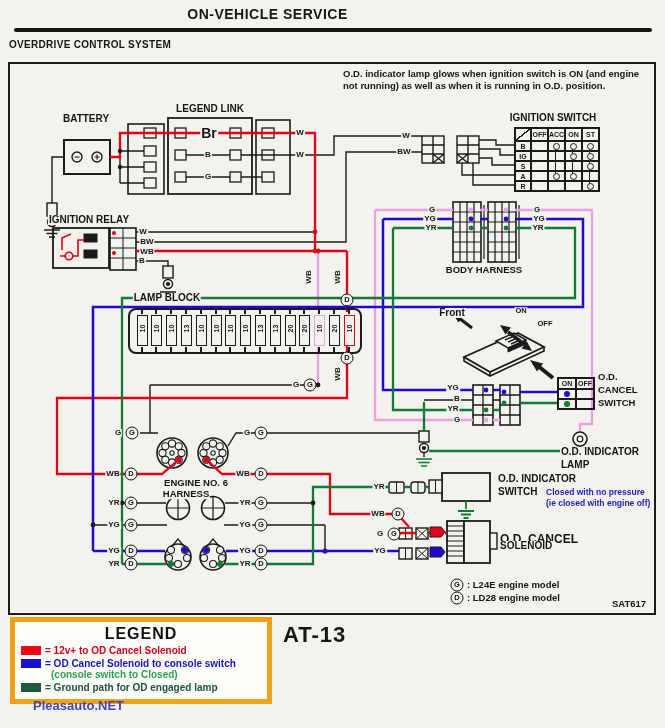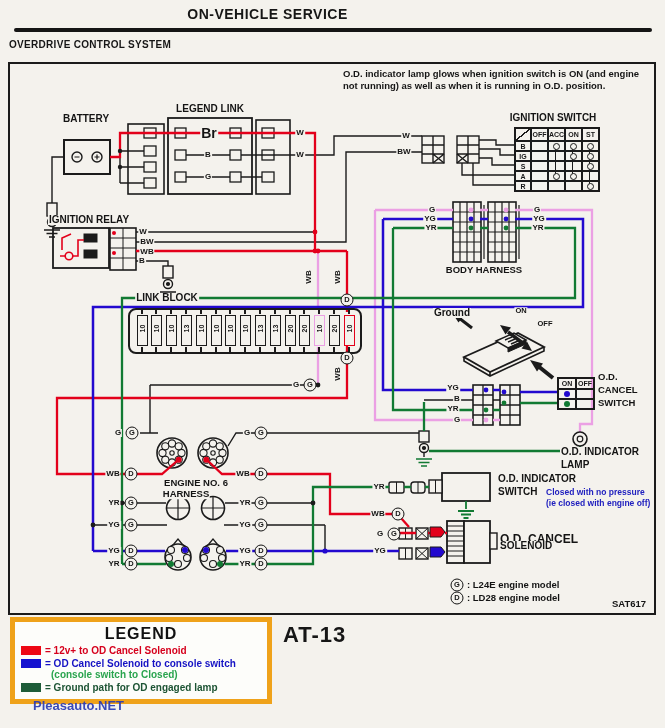--- a/index.html
+++ b/index.html
@@ -439,36 +439,36 @@
       <span class="lbl" style="left: 208px; top: 177px; font-size: 8px;">G</span>
       <span class="lbl" style="left: 300px; top: 133px; font-size: 8px;">W</span>
       <span class="lbl" style="left: 300px; top: 155px; font-size: 8px;">W</span>
       <span class="lbl" style="left: 406px; top: 136px; font-size: 8px;">W</span>
       <span class="lbl" style="left: 404px; top: 152px; font-size: 8px;">BW</span>
       <span class="lbl" style="left: 89px; top: 220px; font-size: 10px;">IGNITION RELAY</span>
       <span class="lbl" style="left: 143px; top: 232px; font-size: 8px;">W</span>
       <span class="lbl" style="left: 147px; top: 242px; font-size: 8px;">BW</span>
       <span class="lbl" style="left: 147px; top: 252px; font-size: 8px;">WB</span>
       <span class="lbl" style="left: 142px; top: 261px; font-size: 8px;">B</span>
-      <span class="lbl" style="left: 167px; top: 298px; font-size: 10px;">LINK BLOCK</span>
+      <span class="lbl" style="left: 167px; top: 298px; font-size: 10px;">LAMP BLOCK</span>
       <span class="lbl rot" style="left: 309px; top: 277px; font-size: 8px;">WB</span>
       <span class="lbl rot" style="left: 338px; top: 277px; font-size: 8px;">WB</span>
       <span class="lbl rot" style="left: 338px; top: 374px; font-size: 8px;">WB</span>
       <span class="lbl circ" style="left: 347px; top: 300px;">D</span>
       <span class="lbl circ" style="left: 347px; top: 358px;">D</span>
       <span class="lbl" style="left: 432px; top: 210px; font-size: 8px;">G</span>
       <span class="lbl" style="left: 430px; top: 219px; font-size: 8px;">YG</span>
       <span class="lbl" style="left: 431px; top: 228px; font-size: 8px;">YR</span>
       <span class="lbl" style="left: 537px; top: 210px; font-size: 8px;">G</span>
       <span class="lbl" style="left: 539px; top: 219px; font-size: 8px;">YG</span>
       <span class="lbl" style="left: 538px; top: 228px; font-size: 8px;">YR</span>
       <span class="lbl" style="left: 484px; top: 270px; font-size: 9.5px;">BODY HARNESS</span>
       <span class="lbl" style="left: 296px; top: 385px; font-size: 8px;">G</span>
       <span class="lbl circ" style="left: 310px; top: 385px;">G</span>
-      <span class="lbl" style="left: 452px; top: 313px; font-size: 10px;">Ground</span>
+      <span class="lbl" style="left: 452px; top: 313px; font-size: 10px;">Front</span>
       <span class="lbl" style="left: 521px; top: 311px; font-size: 7.5px;">ON</span>
       <span class="lbl" style="left: 545px; top: 324px; font-size: 7.5px;">OFF</span>
       <span class="lbl left" style="left: 597px; top: 377px; font-size: 9.5px;">O.D.</span>
       <span class="lbl left" style="left: 597px; top: 390px; font-size: 9.5px;">CANCEL</span>
       <span class="lbl left" style="left: 597px; top: 403px; font-size: 9.5px;">SWITCH</span>
       <span class="lbl" style="left: 453px; top: 388px; font-size: 8px;">YG</span>
       <span class="lbl" style="left: 457px; top: 399px; font-size: 8px;">B</span>
       <span class="lbl" style="left: 453px; top: 409px; font-size: 8px;">YR</span>
       <span class="lbl" style="left: 457px; top: 420px; font-size: 8px;">G</span>
       <span class="lbl left" style="left: 560px; top: 452px; font-size: 10px;">O.D. INDICATOR</span>

